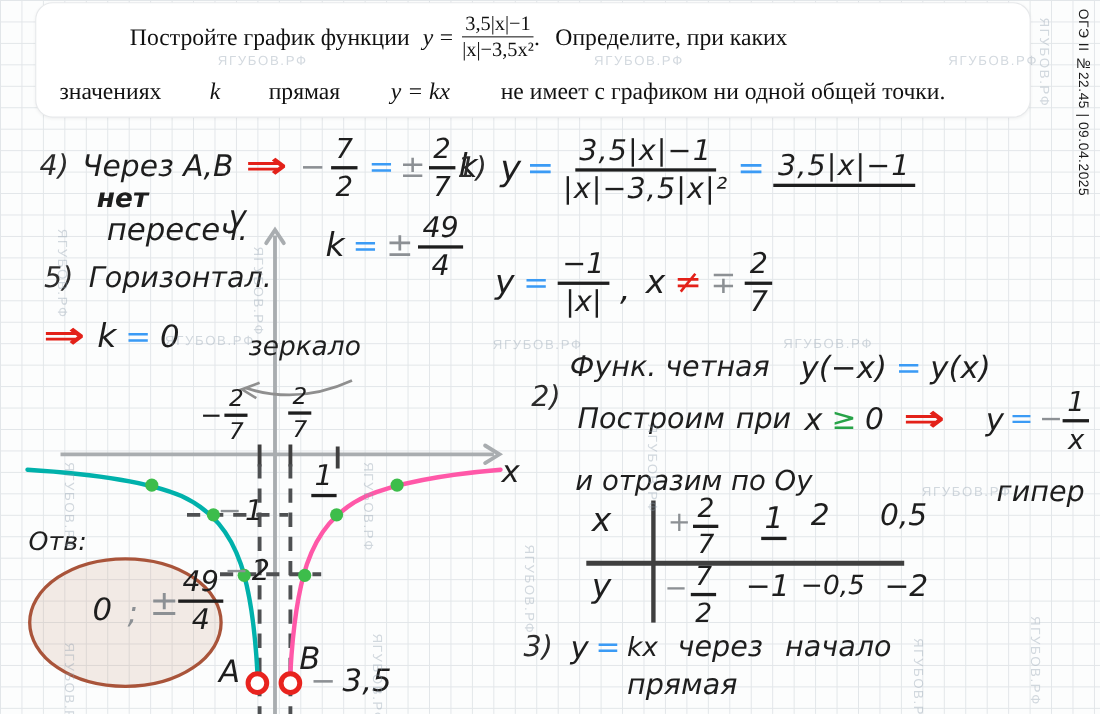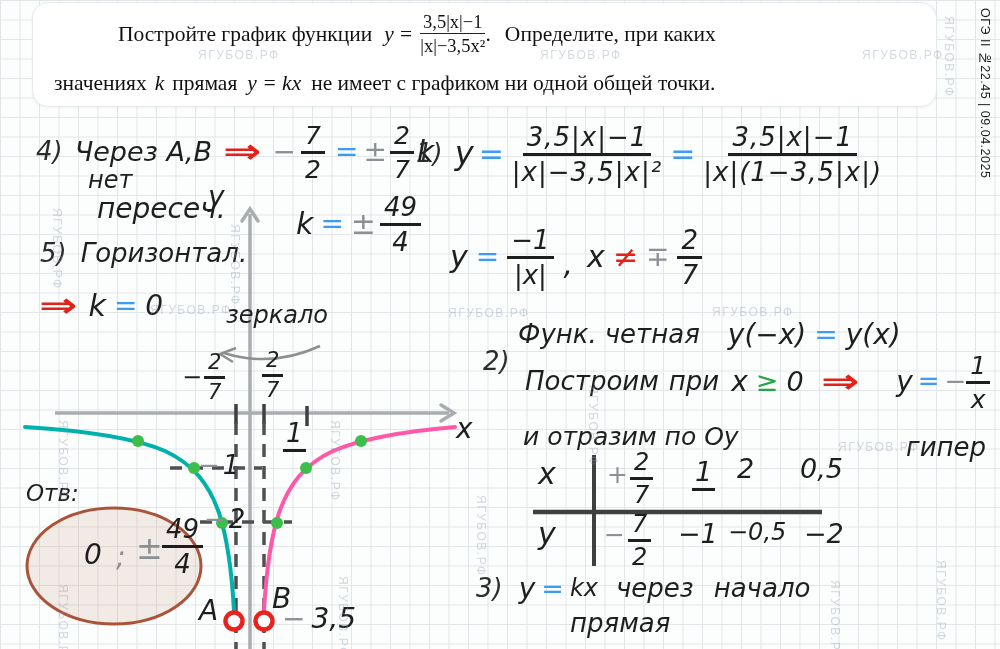--- a/index.html
+++ b/index.html
@@ -81,21 +81,21 @@
     <span>Постройте график функции</span>
     <span style="font-style:italic;margin:0 6px 0 12px;">y</span>
     <span style="margin-right:8px;">=</span>
     <span class="fr thin" style="font-size:18.5px;">
       <span class="n">3,5|x|−1</span>
       <span class="d">|x|−3,5x²</span>
     </span>
     <span>.</span>
     <span style="margin-left:14px;">Определите, при каких</span>
   </div>
-  <div class="abs row serif" style="left:54px;top:66px;height:34px;font-size:21.5px;">
+  <div class="abs row serif" style="left:54px;top:66px;height:34px;font-size:21.5px;gap:36px;">
     <span>значениях</span>
     <span style="font-style:italic;margin:0 8px;">k</span>
     <span>прямая</span>
     <span style="font-style:italic;margin:0 10px;">y = kx</span>
     <span>не имеет с графиком ни одной общей точки.</span>
   </div>
 
   <div class="abs row hw" style="left:36px;top:116px;height:72px;">
     <span class="lbl" style="font-size:26px;margin-right:12px;">4)</span>
     <span style="font-size:27px;margin-right:16px;">Через А,В</span>
@@ -106,21 +106,21 @@
       <span class="d">2</span>
     </span>
     <span class="blue" style="font-size:28px;margin:0 5px;">=</span>
     <span class="gray" style="font-size:28px;font-style:normal;">±</span>
     <span class="fr" style="font-size:25px;margin:0 3px;">
       <span class="n">2</span>
       <span class="d">7</span>
     </span>
     <span style="font-size:30px;">k</span>
   </div>
-  <div class="abs hw" style="left:88px;top:168px;font-size:24px;">нет</div>
+  <div class="abs hw" style="left:88px;top:168px;font-size:24px;font-weight:bold;">нет</div>
   <div class="abs hw" style="left:97px;top:194px;font-size:28px;">пересеч.</div>
   <div class="abs row hw" style="left:296px;top:190px;height:68px;">
     <span style="font-size:30px;">k</span>
     <span class="blue" style="font-size:28px;margin:0 7px;">=</span>
     <span class="gray" style="font-size:30px;font-style:normal;margin-right:4px;">±</span>
     <span class="fr" style="font-size:26px;">
       <span class="n">49</span>
       <span class="d">4</span>
     </span>
   </div>
@@ -170,21 +170,20 @@
     <span class="lbl" style="font-size:26px;margin-right:12px;">1)</span>
     <span style="font-size:32px;margin-right:5px;">y</span>
     <span class="blue" style="font-size:30px;margin-right:8px;">=</span>
     <span class="fr" style="font-size:26px;letter-spacing:1px;">
       <span class="n">3,5|x|−1</span>
       <span class="d">|x|−3,5|x|²</span>
     </span>
     <span class="blue" style="font-size:30px;margin:0 8px;">=</span>
     <span class="fr" style="font-size:26px;letter-spacing:1px;">
       <span class="n">3,5|x|−1</span>
-      <span class="d">|x|(1−3,5|x|)</span>
     </span>
   </div>
 
   <div class="abs row hw" style="left:450px;top:216px;height:82px;">
     <span style="font-size:30px;">y</span>
     <span class="blue" style="font-size:28px;margin:0 8px;">=</span>
     <span class="fr" style="font-size:26px;">
       <span class="n">−1</span>
       <span class="d">|x|</span>
     </span>

